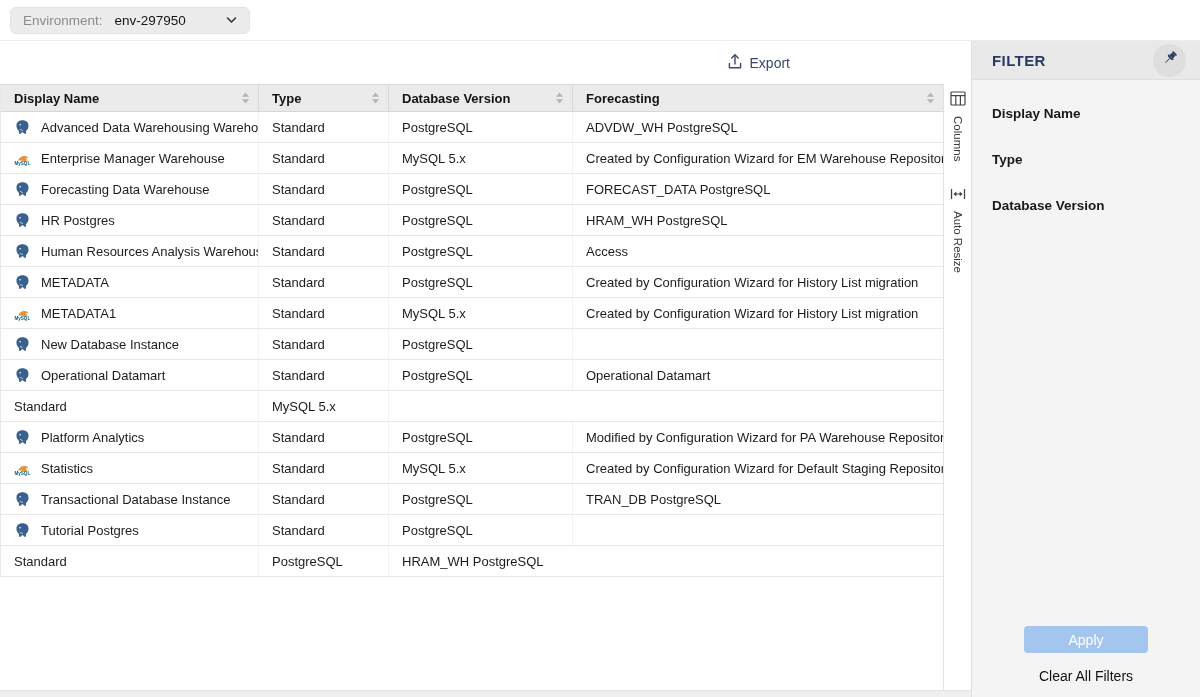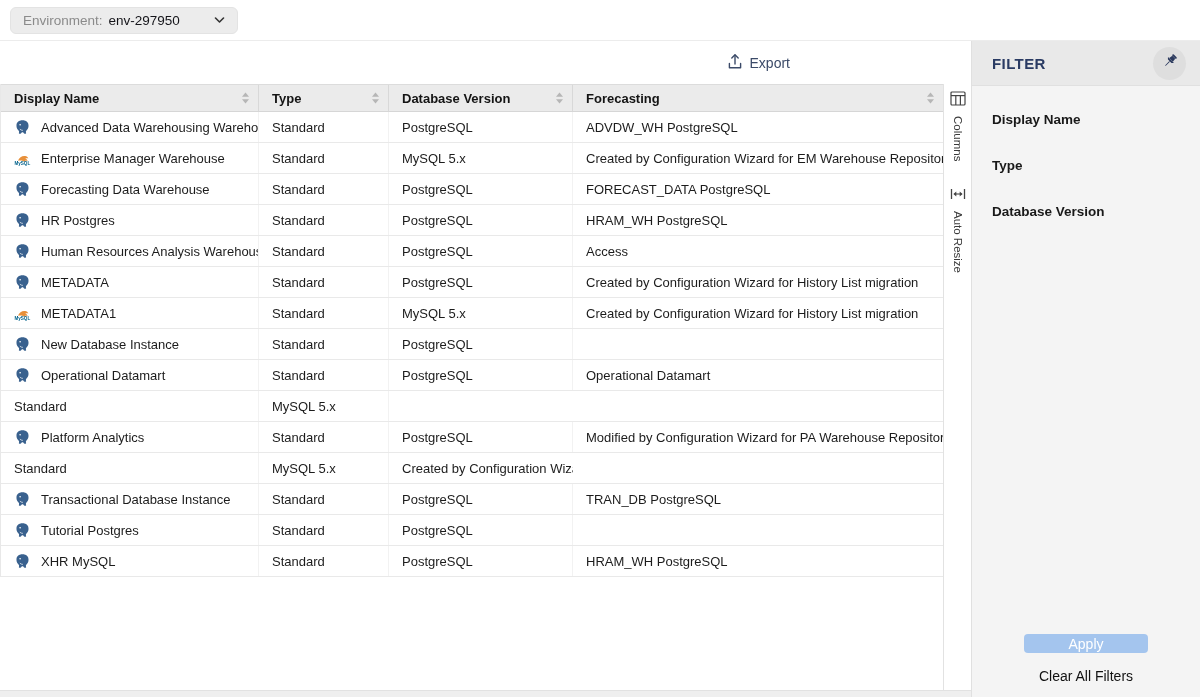--- a/index.html
+++ b/index.html
@@ -4,21 +4,21 @@
 <style>
   html,body{margin:0;padding:0;background:#efefef;}
   *{box-sizing:border-box;}
   .app{position:relative;width:1200px;height:697px;background:#fff;
        font-family:"Liberation Sans",sans-serif;color:#1a1a1a;overflow:hidden;}
 
   
   .topbar{position:absolute;left:0;top:0;width:1200px;height:41px;background:#fff;
           border-bottom:1px solid #ececec;}
   .env-pill{position:absolute;left:10px;top:7px;height:27px;display:inline-flex;align-items:center;
-            gap:6px;padding:0 12px;background:#ececec;border:1px solid #e3e3e3;border-radius:6px;
+            gap:12px;padding:0 12px;background:#ececec;border:1px solid #e3e3e3;border-radius:6px;
             cursor:pointer;}
   .env-label{font-size:13.5px;color:#8b8b8b;}
   .env-value{font-size:13.5px;color:#15151a;font-weight:500;}
   .env-chevron{margin-left:28px;display:flex;align-items:center;}
 
   
   .toolbar{position:absolute;left:0;top:41px;width:805px;height:43px;background:#fff;}
   .export-btn{position:absolute;right:15px;top:50%;transform:translateY(-50%);
               display:flex;align-items:center;gap:7px;font-size:14px;color:#3b4a68;cursor:pointer;}
 
@@ -43,28 +43,28 @@
               padding-top:7px;}
   .vtool{display:flex;flex-direction:column;align-items:center;gap:6px;margin-bottom:26px;cursor:pointer;}
   .vlabel{writing-mode:vertical-rl;font-size:11.5px;color:#3a3a3a;}
 
   .bottom-gap{position:absolute;left:0;top:690px;width:971px;height:7px;background:#efefef;
               border-top:1px solid #e2e2e2;}
 
   
   .filter{position:absolute;left:971px;top:41px;width:229px;height:656px;background:#f4f4f4;
           border-left:1px solid #e0e0e0;}
-  .filter-head{height:45px;background:#e9e9e9;border-bottom:1px solid #e0e0e0;
+  .filter-head{height:39px;background:#e9e9e9;border-bottom:1px solid #e0e0e0;
                display:flex;align-items:center;padding:0 14px 0 20px;}
   .filter-title{flex:1;font-size:15px;font-weight:bold;letter-spacing:.4px;color:#2a3b63;}
   .pin-btn{width:33px;height:33px;border-radius:50%;background:#dedede;display:flex;
            align-items:center;justify-content:center;cursor:pointer;}
   .filter-body{padding:26px 0 0 20px;}
   .ffield{font-size:13.5px;font-weight:bold;color:#191919;margin-bottom:31px;}
-  .apply-btn{position:absolute;left:50%;transform:translateX(-50%);bottom:44px;width:124px;height:19px;
+  .apply-btn{position:absolute;left:50%;transform:translateX(-50%);bottom:44px;width:124px;height:27px;
              background:#a4c5ee;color:#fff;font-size:14px;font-family:"Liberation Sans",sans-serif;
              border:none;border-radius:4px;cursor:pointer;}
   .clear-link{position:absolute;left:50%;transform:translateX(-50%);bottom:13px;font-size:14px;
               color:#111;white-space:nowrap;cursor:pointer;text-align:right;}
 </style>
 </head>
 <body>
 
 <div class="app">
 
@@ -280,20 +280,29 @@
                 <path d="M10 13.4 c-1.2 0 -2.2 -.5 -2.8 -1.2" stroke="#fff" stroke-width="0.8" fill="none" stroke-linecap="round"></path>
               </svg>
             </span>
             <span>Platform Analytics</span>
           </div>
           <div class="td">Standard</div>
           <div class="td">PostgreSQL</div>
           <div class="td">Modified by Configuration Wizard for PA Warehouse Repository</div>
         </div>
         <div class="trow">
+          <div class="td">
+            <span class="dbicon">
+              <svg width="17" height="17" viewBox="0 0 20 20">
+                <path fill="#e8903a" d="M4.6 12.6 C6.3 8.6 9.7 6.5 13.1 7.1 c1.9 .33 3.1 1.4 3.7 2.8 -1.2 -.45 -2.4 -.38 -3.5 .2 1.5 .5 2.4 1.6 2.7 3.2 -.85 -.65 -1.8 -.95 -2.8 -.85 .38 .66 .5 1.3 .38 2.1 -2.5 -2.2 -6 -2.6 -8.98 -1.95 Z"></path>
+                <text x="0.5" y="17.5" font-size="5.4" font-weight="bold" fill="#00618a" font-family="Liberation Sans,sans-serif">MySQL</text>
+              </svg>
+            </span>
+            <span>Statistics</span>
+          </div>
           <div class="td">Standard</div>
           <div class="td">MySQL 5.x</div>
           <div class="td">Created by Configuration Wizard for Default Staging Repository</div>
         </div>
         <div class="trow">
           <div class="td">
             <span class="dbicon">
               <svg width="17" height="17" viewBox="0 0 20 20">
                 <path fill="#39618e" d="M10 1.6 C5.6 1.6 2.9 4.1 2.9 7.8 c0 2.3 1 4.2 2.4 5.6 .7 .7 .9 1.7 .5 2.7 -.3 .8 .3 1.5 1.2 1.3 1 -.2 1.9 -.9 2.3 -1.9 .2 0 .5 .1 .7 .1 .2 0 .5 0 .7 -.1 .4 1 1.3 1.7 2.3 1.9 .9 .2 1.5 -.5 1.2 -1.3 -.4 -1 -.2 -2 .5 -2.7 1.4 -1.4 2.4 -3.3 2.4 -5.6 0 -3.7 -2.7 -6.2 -7.1 -6.2 Z"></path>
                 <circle cx="7.2" cy="6.8" r="0.95" fill="#fff"></circle>
@@ -315,30 +324,20 @@
                 <path d="M10 13.4 c-1.2 0 -2.2 -.5 -2.8 -1.2" stroke="#fff" stroke-width="0.8" fill="none" stroke-linecap="round"></path>
               </svg>
             </span>
             <span>Tutorial Postgres</span>
           </div>
           <div class="td">Standard</div>
           <div class="td">PostgreSQL</div>
           <div class="td"></div>
         </div>
         <div class="trow">
-          <div class="td">
-            <span class="dbicon">
-              <svg width="17" height="17" viewBox="0 0 20 20">
-                <path fill="#39618e" d="M10 1.6 C5.6 1.6 2.9 4.1 2.9 7.8 c0 2.3 1 4.2 2.4 5.6 .7 .7 .9 1.7 .5 2.7 -.3 .8 .3 1.5 1.2 1.3 1 -.2 1.9 -.9 2.3 -1.9 .2 0 .5 .1 .7 .1 .2 0 .5 0 .7 -.1 .4 1 1.3 1.7 2.3 1.9 .9 .2 1.5 -.5 1.2 -1.3 -.4 -1 -.2 -2 .5 -2.7 1.4 -1.4 2.4 -3.3 2.4 -5.6 0 -3.7 -2.7 -6.2 -7.1 -6.2 Z"></path>
-                <circle cx="7.2" cy="6.8" r="0.95" fill="#fff"></circle>
-                <path d="M10 13.4 c-1.2 0 -2.2 -.5 -2.8 -1.2" stroke="#fff" stroke-width="0.8" fill="none" stroke-linecap="round"></path>
-              </svg>
-            </span>
-            <span>XHR MySQL</span>
-          </div>
           <div class="td">Standard</div>
           <div class="td">PostgreSQL</div>
           <div class="td">HRAM_WH PostgreSQL</div>
         </div>
       </div>
   </div>
 
   <div class="side-strip">
     <div class="vtool">
       <span>

